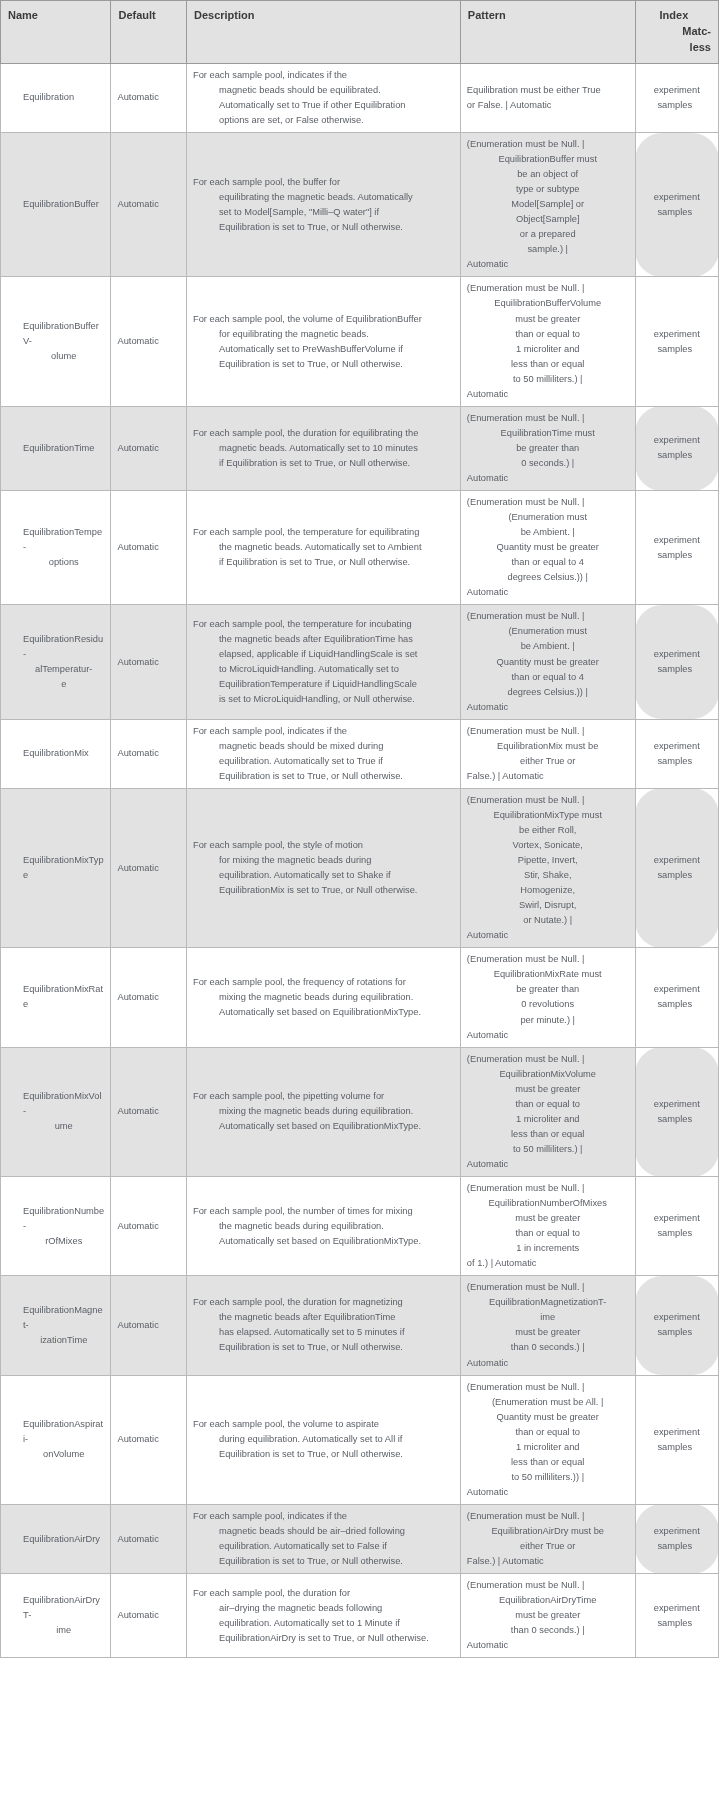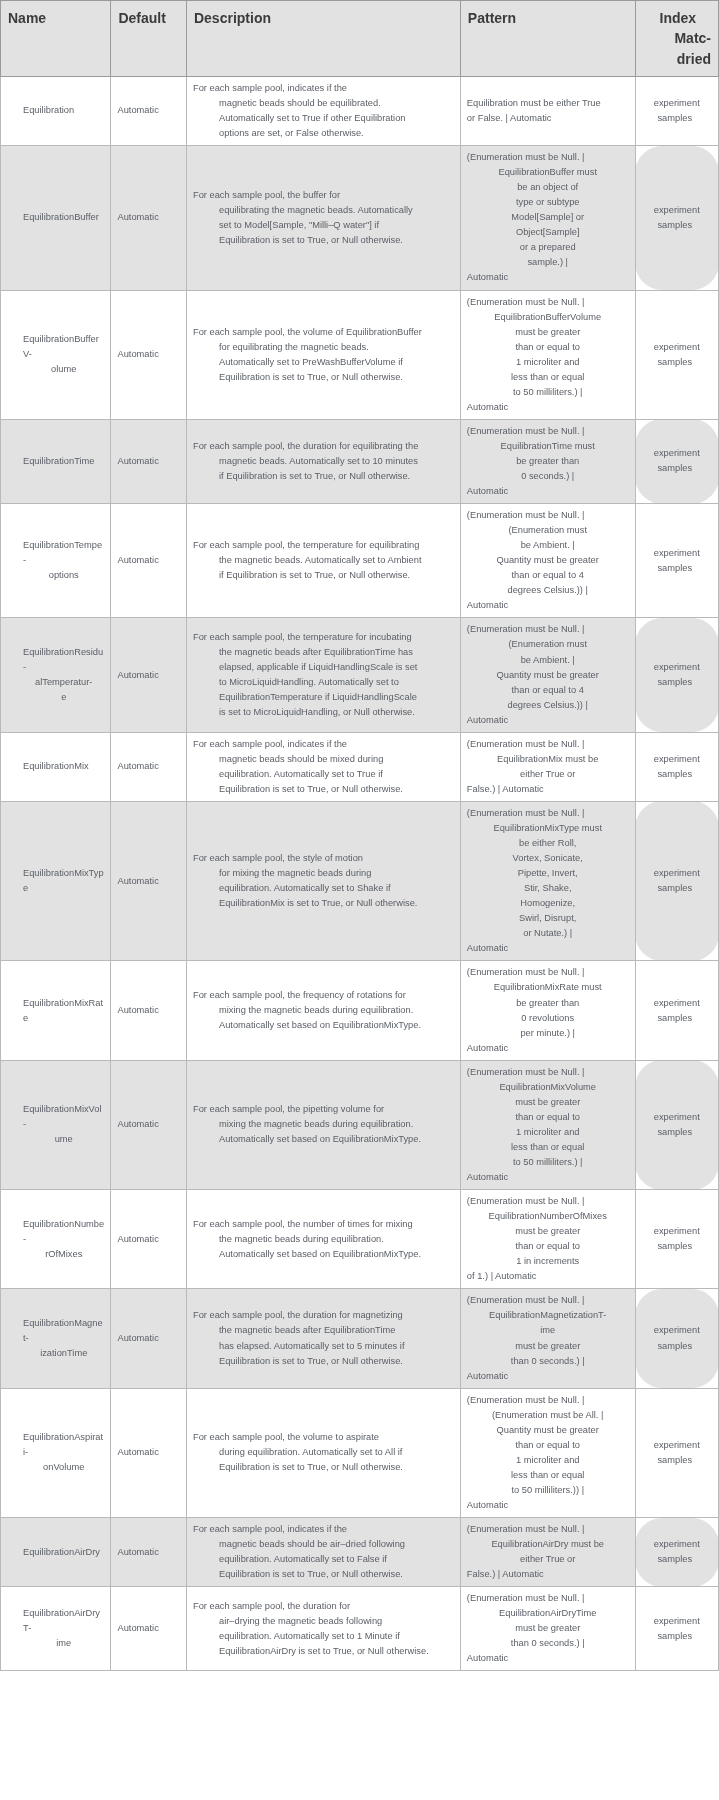--- a/index.html
+++ b/index.html
@@ -22,21 +22,21 @@
   #doc-table col.c-name    { width: 98px; }
   #doc-table col.c-default { width: 67px; }
   #doc-table col.c-desc    { width: 243px; }
   #doc-table col.c-pattern { width: 155px; }
   #doc-table col.c-index   { width: 74px; }
 
   thead th {
     background: #e2e2e2;
     border: 1px solid #9a9a9a;
     color: #3b3b3b;
-    font-size: 14px;
+    font-size: 11px;
     font-weight: bold;
     padding: 7px 7px 7px 7px;
     vertical-align: top;
     line-height: 1.45;
   }
   thead th.h-name,
   thead th.h-default,
   thead th.h-desc,
   thead th.h-pattern { text-align: left; }
   thead th.h-index   { text-align: right; padding-left: 24px; }
@@ -87,21 +87,21 @@
   </colgroup>
   <thead>
     <tr>
       <th class="h-name">Name</th>
       <th class="h-default">Default</th>
       <th class="h-desc">Description</th>
       <th class="h-pattern">Pattern</th>
       <th class="h-index">
         <span class="hdr-first">Index</span>
         <span>Matc-</span><br>
-        <span>dried</span>
+        <span>less</span>
       </th>
     </tr>
   </thead>
   <tbody id="table-body">
       <tr class="plain">
         <td class="cell-name">
           <span class="wrap2"><span>Equilibration</span></span>
         </td>
         <td class="cell-default">Automatic</td>
         <td class="cell-desc">

